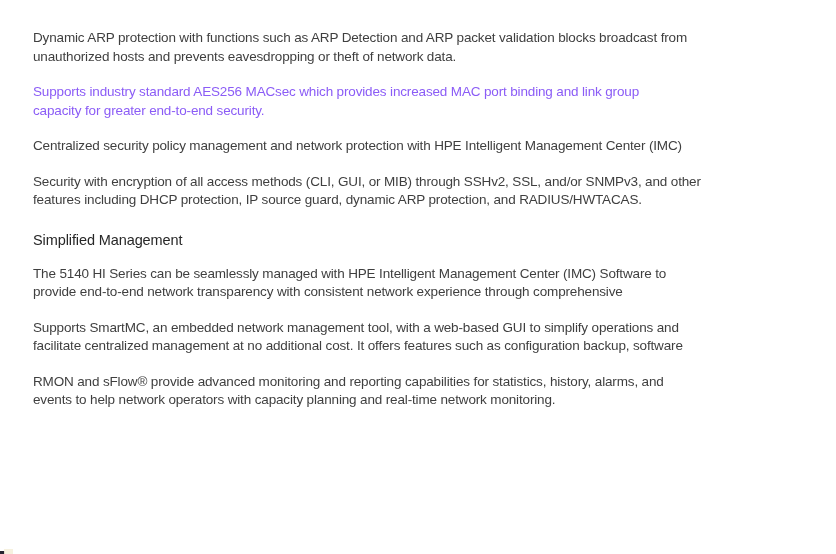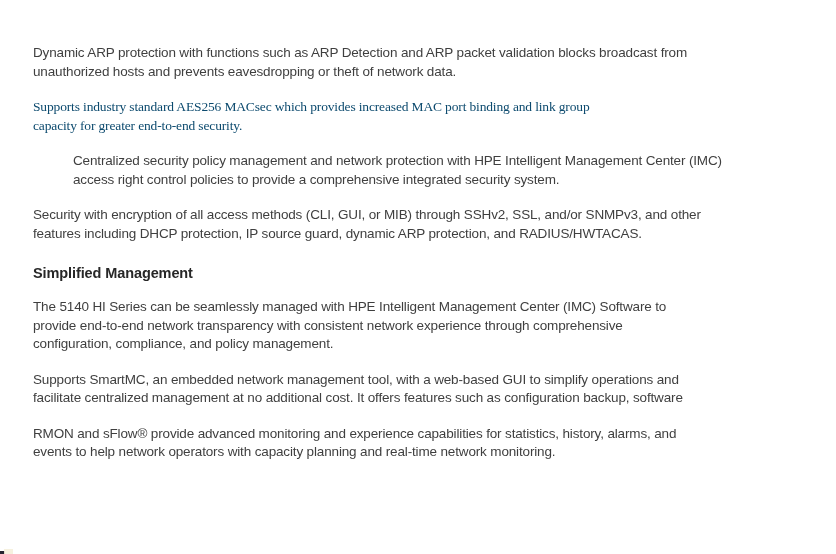--- a/index.html
+++ b/index.html
@@ -11,41 +11,41 @@
     width: 836px;
     height: 554px;
     position: relative;
     overflow: hidden;
     font-family: "Liberation Sans", "DejaVu Sans", sans-serif;
   }
   .page {
     box-sizing: border-box;
     width: 836px;
     height: 554px;
-    padding: 44px 26px 0 33px;
+    padding: 29px 26px 0 33px;
   }
   .para {
     margin: 0 0 17px 0;
     font-size: 13.5px;
     line-height: 18.5px;
     letter-spacing: -0.15px;
     color: #3f3f3f;
     font-weight: 400;
   }
   .para .line {
     display: block;
     white-space: nowrap;
   }
   .heading {
     margin: 20px 0 15px 0;
     font-size: 14.5px;
     line-height: 20px;
     letter-spacing: -0.1px;
     color: #272727;
-    font-weight: 700;
+    font-weight: 400;
     white-space: nowrap;
   }
   .corner-artifact-dark {
     position: absolute;
     left: 0;
     bottom: 0;
     width: 5px;
     height: 3px;
   }
   .corner-artifact-tint {
@@ -58,42 +58,40 @@
   }
 </style>
 </head>
 <body style="background: rgb(255, 255, 255);">
 
 <main class="page" id="doc-page">
     <p class="para" style="color: rgb(63, 63, 63);">
       <span class="line">Dynamic ARP protection with functions such as ARP Detection and ARP packet validation blocks broadcast from</span>
       <span class="line">unauthorized hosts and prevents eavesdropping or theft of network data.</span>
     </p>
-    <p class="para" style="color: #0c4a6e; font-family: Liberation Serif, serif;">
+    <p class="para" style="color: #8b5cf6;">
       <span class="line">Supports industry standard AES256 MACsec which provides increased MAC port binding and link group</span>
       <span class="line">capacity for greater end-to-end security.</span>
     </p>
-    <p class="para" style="color: rgb(63, 63, 63); margin-left: 40px;">
+    <p class="para" style="color: rgb(63, 63, 63);">
       <span class="line">Centralized security policy management and network protection with HPE Intelligent Management Center (IMC)</span>
-      <span class="line">access right control policies to provide a comprehensive integrated security system.</span>
     </p>
     <p class="para" style="color: rgb(63, 63, 63);">
       <span class="line">Security with encryption of all access methods (CLI, GUI, or MIB) through SSHv2, SSL, and/or SNMPv3, and other</span>
       <span class="line">features including DHCP protection, IP source guard, dynamic ARP protection, and RADIUS/HWTACAS.</span>
     </p>
     <h2 class="heading" style="color: rgb(39, 39, 39);">Simplified Management</h2>
     <p class="para" style="color: rgb(63, 63, 63);">
       <span class="line">The 5140 HI Series can be seamlessly managed with HPE Intelligent Management Center (IMC) Software to</span>
       <span class="line">provide end-to-end network transparency with consistent network experience through comprehensive</span>
-      <span class="line">configuration, compliance, and policy management.</span>
     </p>
     <p class="para" style="color: rgb(63, 63, 63);">
       <span class="line">Supports SmartMC, an embedded network management tool, with a web-based GUI to simplify operations and</span>
       <span class="line">facilitate centralized management at no additional cost. It offers features such as configuration backup, software</span>
     </p>
     <p class="para" style="color: rgb(63, 63, 63);">
-      <span class="line">RMON and sFlow® provide advanced monitoring and experience capabilities for statistics, history, alarms, and</span>
+      <span class="line">RMON and sFlow® provide advanced monitoring and reporting capabilities for statistics, history, alarms, and</span>
       <span class="line">events to help network operators with capacity planning and real-time network monitoring.</span>
     </p>
   </main>
 
 <div class="corner-artifact-dark" style="background: rgb(35, 35, 46);"></div>
 <div class="corner-artifact-tint" style="background: rgb(245, 239, 219);"></div>
 
 </body></html>

